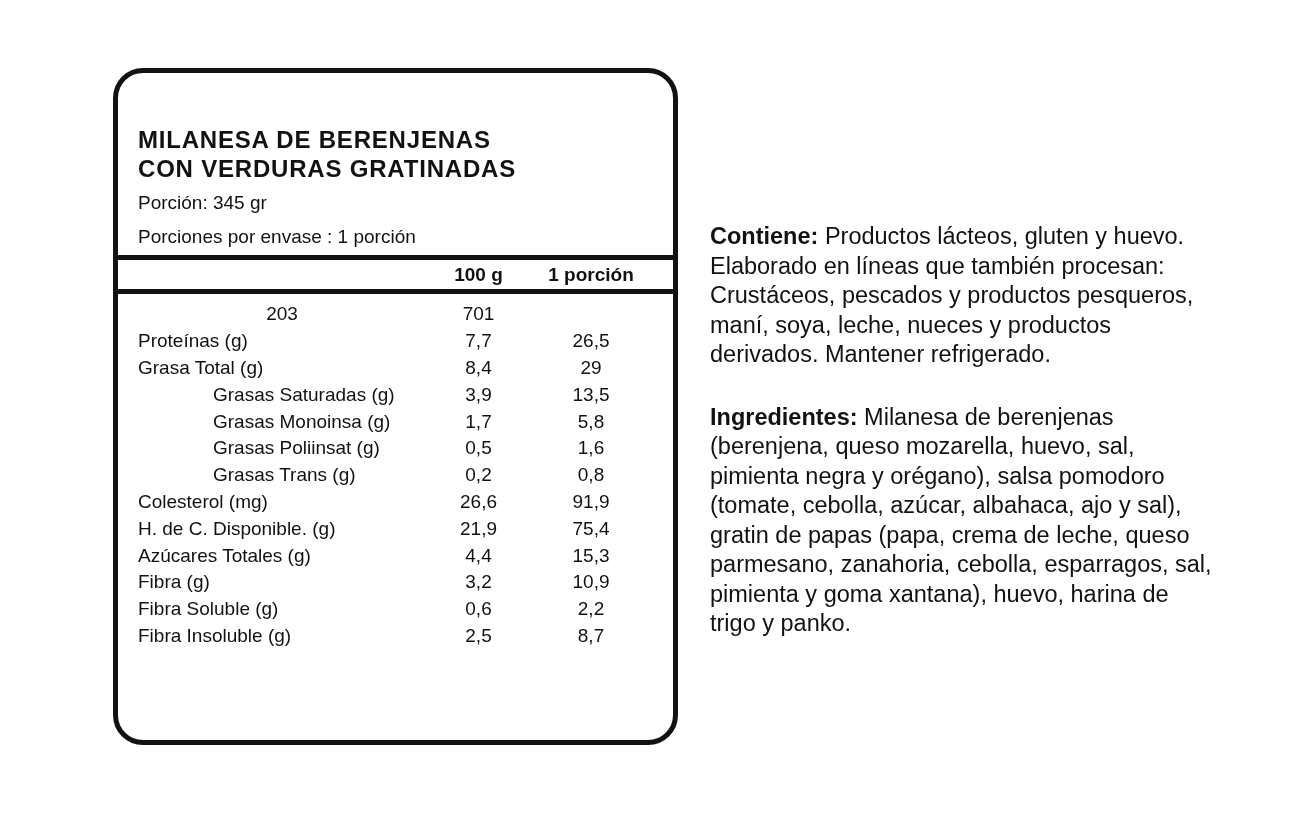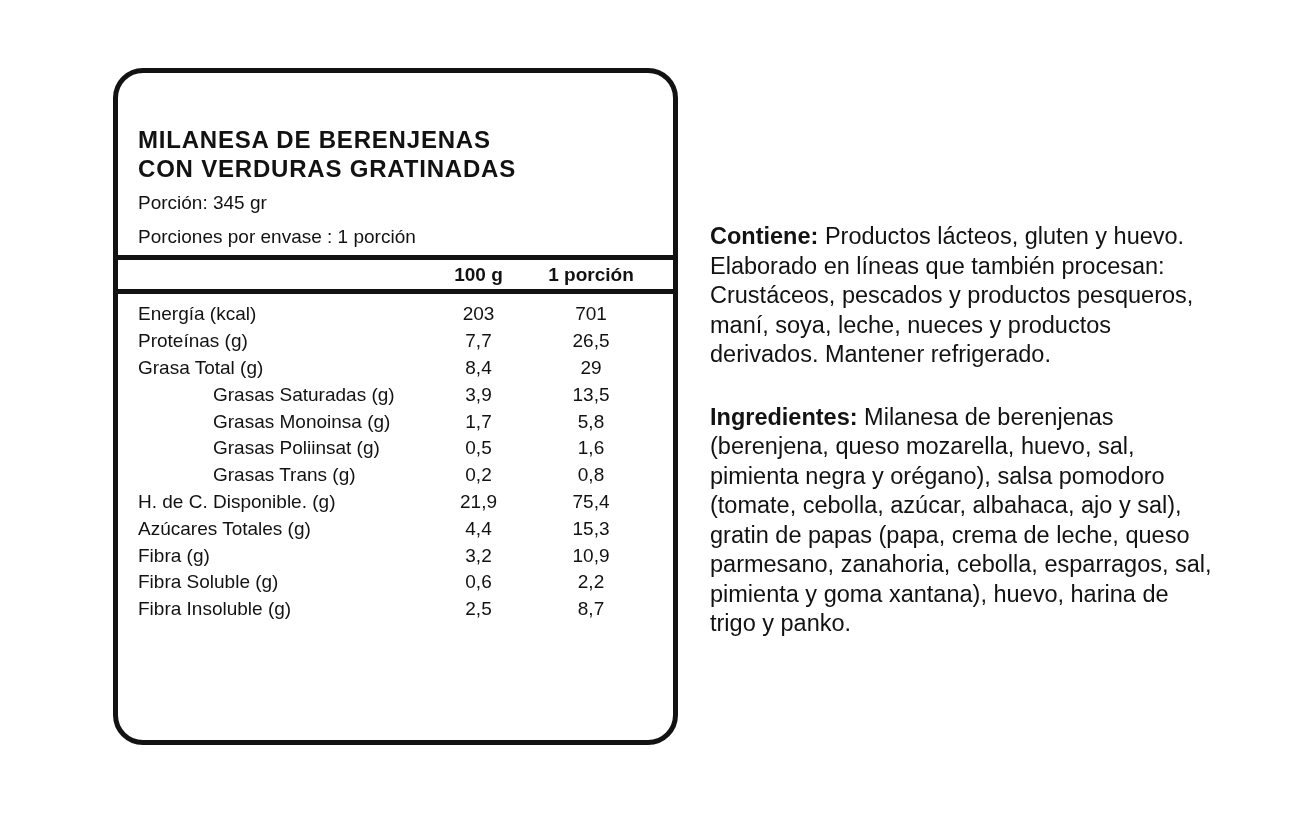--- a/index.html
+++ b/index.html
@@ -91,21 +91,20 @@
   <div class="t-row t-header">
     <div class="lbl"></div>
     <div class="val">100 g</div>
     <div class="val">1 porción</div>
   </div>
 
   <div class="rule"></div>
 
   <div class="t-body">
     <div class="t-row">
-      <div class="lbl">Energía (kcal)</div>
       <div class="val">203</div>
       <div class="val">701</div>
     </div>
 
     <div class="t-row">
       <div class="lbl">Proteínas (g)</div>
       <div class="val">7,7</div>
       <div class="val">26,5</div>
     </div>
 
@@ -132,20 +131,25 @@
       <div class="val">0,5</div>
       <div class="val">1,6</div>
     </div>
 
     <div class="t-row indent">
       <div class="lbl">Grasas Trans (g)</div>
       <div class="val">0,2</div>
       <div class="val">0,8</div>
     </div>
 
+    <div class="t-row">
+      <div class="lbl">Colesterol (mg)</div>
+      <div class="val">26,6</div>
+      <div class="val">91,9</div>
+    </div>
 
     <div class="t-row">
       <div class="lbl">H. de C. Disponible. (g)</div>
       <div class="val">21,9</div>
       <div class="val">75,4</div>
     </div>
 
     <div class="t-row">
       <div class="lbl">Azúcares Totales (g)</div>
       <div class="val">4,4</div>

